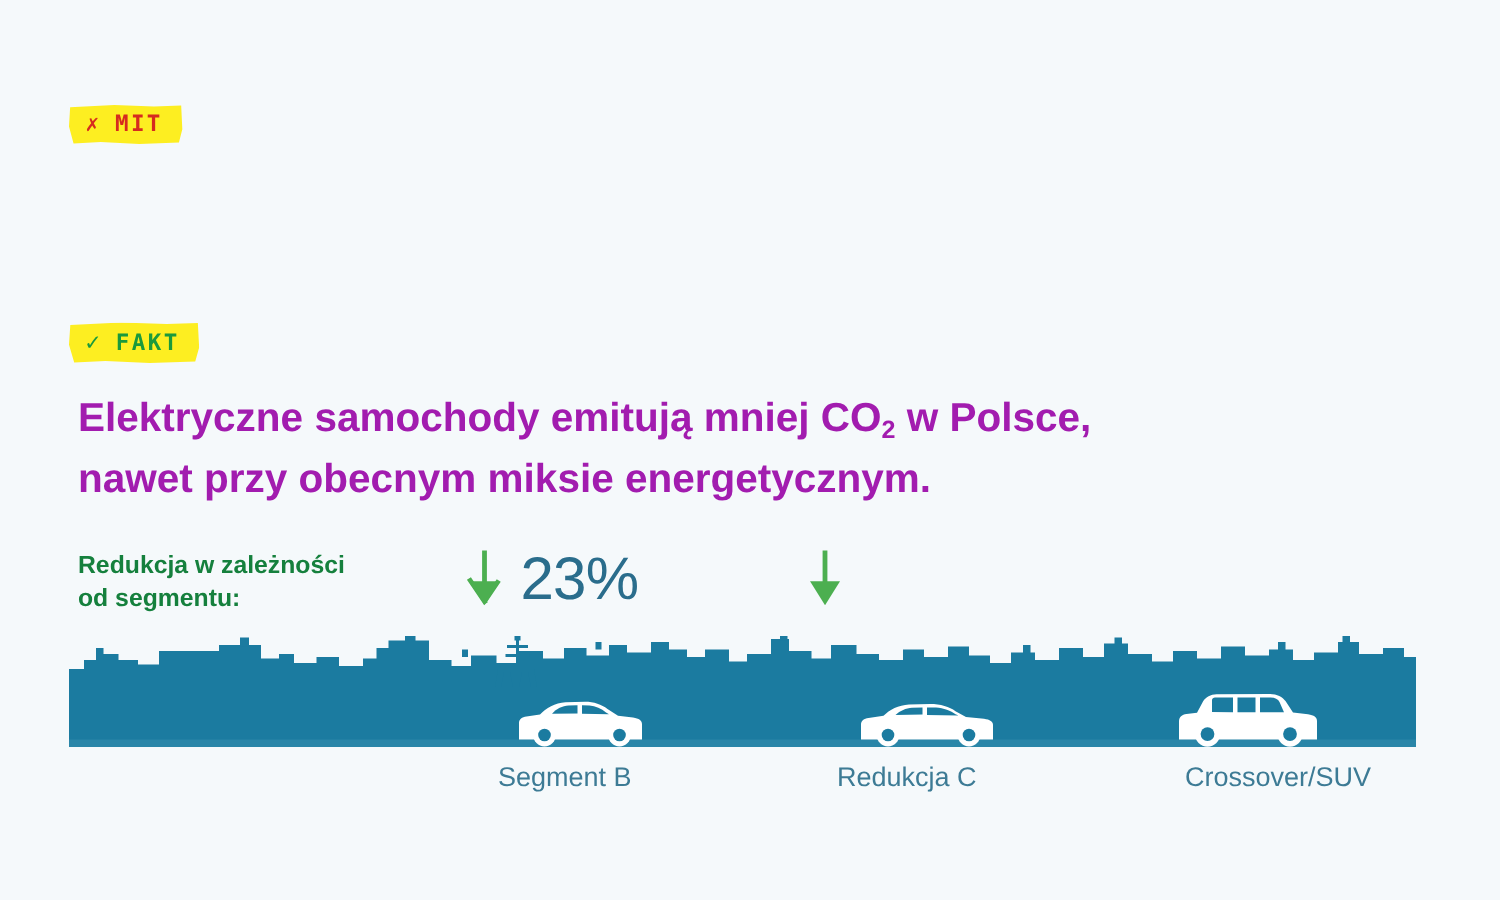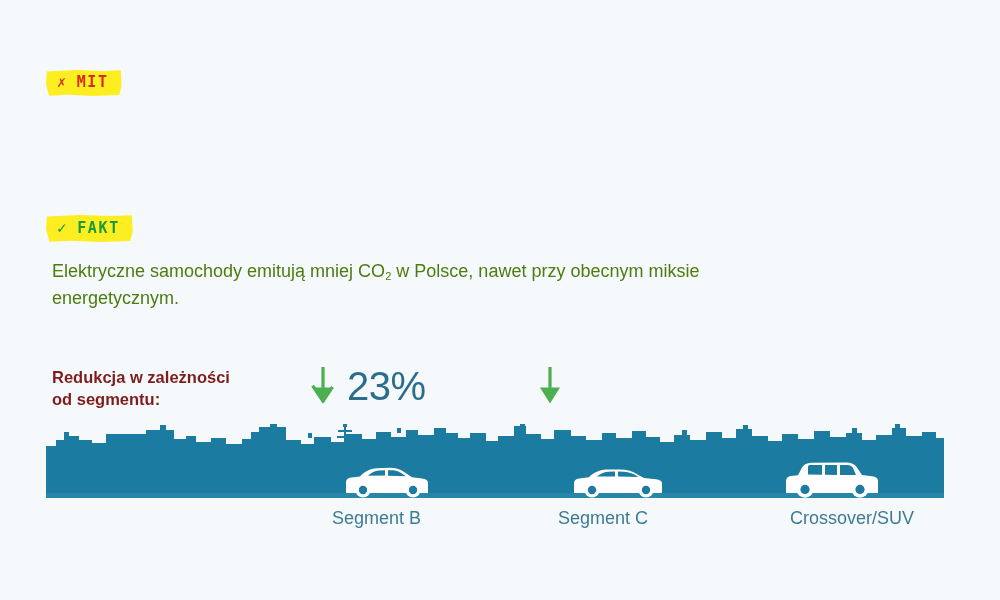--- a/index.html
+++ b/index.html
@@ -74,44 +74,44 @@
     top: 0.32em;
     line-height: 0;
   }
 
   .fact-text {
     position: absolute;
     left: 52px;
     top: 258px;
     width: 700px;
     margin: 0;
-    font-size: 18px;
-    font-weight: normal;
+    font-size: 27px;
+    font-weight: bold;
     line-height: 1.5;
-    color: #4d7c0f;
+    color: #a21caf;
   }
   .fact-text sub {
     font-size: 0.62em;
     vertical-align: baseline;
     position: relative;
     top: 0.3em;
     line-height: 0;
   }
 
   
   .stats-label {
     position: absolute;
     left: 52px;
     top: 366px;
     width: 240px;
     margin: 0;
     font-size: 16.5px;
     font-weight: bold;
     line-height: 1.35;
-    color: #7f1d1d;
+    color: #15803d;
   }
   .stat {
     position: absolute;
     top: 360px;
     display: flex;
     align-items: center;
     gap: 12px;
     height: 52px;
   }
   .stat-1 { left: 311px; text-align: center; }
@@ -269,16 +269,16 @@
         <path d="M794,41 L801,41 C804,41 806,42 807,44 L810,50.9 L794,50.9 Z" fill="#1b7ba0"></path>
         <circle cx="759" cy="65.4" r="8.4" fill="#ffffff"></circle>
         <circle cx="759" cy="65.4" r="4.6" fill="#1b7ba0"></circle>
         <circle cx="814" cy="65.4" r="8.4" fill="#ffffff"></circle>
         <circle cx="814" cy="65.4" r="4.6" fill="#1b7ba0"></circle>
       </g>
     </svg>
   </div>
 
   <div class="segment-label seg-1">Segment B</div>
-  <div class="segment-label seg-2">Segment C</div>
+  <div class="segment-label seg-2">Redukcja C</div>
   <div class="segment-label seg-3">Crossover/SUV</div>
 
 </div>
 
 </body></html>

